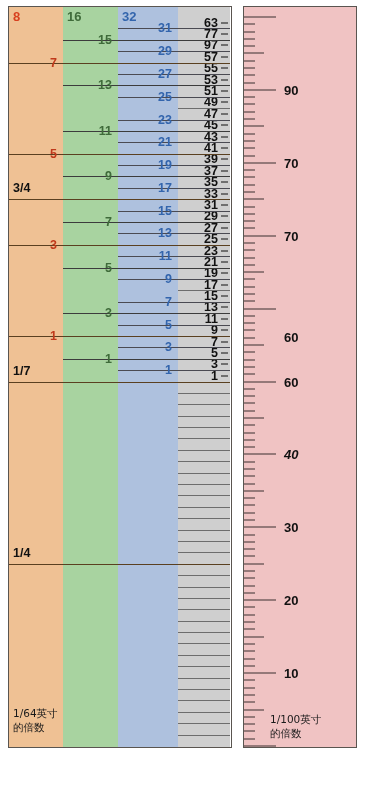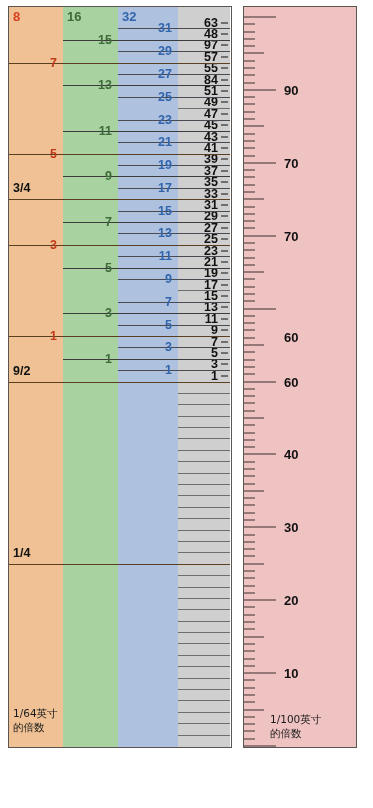--- a/index.html
+++ b/index.html
@@ -69,29 +69,29 @@
     <div class="col col-32"></div>
     <div class="col col-64"></div>
 
     <div class="hdr hdr-8">8</div>
     <div class="hdr hdr-16">16</div>
     <div class="hdr hdr-32">32</div>
 
     <div id="table-marks">
         <div class="lbl lbl-64" style="left: 169px; width: 40px; top: 15.6953px;">63</div>
         <div class="tick64" style="left: 212px; top: 15.6953px;"></div>
-        <div class="lbl lbl-64" style="left: 169px; width: 40px; top: 27.0859px;">48</div>
+        <div class="lbl lbl-64" style="left: 169px; width: 40px; top: 27.0859px;">77</div>
         <div class="tick64" style="left: 212px; top: 27.0859px;"></div>
         <div class="lbl lbl-64" style="left: 169px; width: 40px; top: 38.4766px;">97</div>
         <div class="tick64" style="left: 212px; top: 38.4766px;"></div>
         <div class="lbl lbl-64" style="left: 169px; width: 40px; top: 49.8672px;">57</div>
         <div class="tick64" style="left: 212px; top: 49.8672px;"></div>
         <div class="lbl lbl-64" style="left: 169px; width: 40px; top: 61.2578px;">55</div>
         <div class="tick64" style="left: 212px; top: 61.2578px;"></div>
-        <div class="lbl lbl-64" style="left: 169px; width: 40px; top: 72.6484px;">84</div>
+        <div class="lbl lbl-64" style="left: 169px; width: 40px; top: 72.6484px;">53</div>
         <div class="tick64" style="left: 212px; top: 72.6484px;"></div>
         <div class="lbl lbl-64" style="left: 169px; width: 40px; top: 84.0391px;">51</div>
         <div class="tick64" style="left: 212px; top: 84.0391px;"></div>
         <div class="lbl lbl-64" style="left: 169px; width: 40px; top: 95.4297px;">49</div>
         <div class="tick64" style="left: 212px; top: 95.4297px;"></div>
         <div class="lbl lbl-64" style="left: 169px; width: 40px; top: 106.82px;">47</div>
         <div class="tick64" style="left: 212px; top: 106.82px;"></div>
         <div class="lbl lbl-64" style="left: 169px; width: 40px; top: 118.211px;">45</div>
         <div class="tick64" style="left: 212px; top: 118.211px;"></div>
         <div class="lbl lbl-64" style="left: 169px; width: 40px; top: 129.602px;">43</div>
@@ -253,21 +253,21 @@
         <div class="lbl lbl-8" style="left: 0px; width: 48px; top: 55.5625px;">7</div>
         <div class="rule rule-8" style="left: 0px; width: 221px; top: 146.688px;"></div>
         <div class="lbl lbl-8" style="left: 0px; width: 48px; top: 146.688px;">5</div>
         <div class="rule rule-8" style="left: 0px; width: 221px; top: 237.812px;"></div>
         <div class="lbl lbl-8" style="left: 0px; width: 48px; top: 237.812px;">3</div>
         <div class="rule rule-8" style="left: 0px; width: 221px; top: 328.938px;"></div>
         <div class="lbl lbl-8" style="left: 0px; width: 48px; top: 328.938px;">1</div>
         <div class="rule rule-8" style="left: 0px; width: 221px; top: 192.25px;"></div>
         <div class="lbl lbl-frac" style="left: 4px; top: 181.25px;">3/4</div>
         <div class="rule rule-8" style="left: 0px; width: 221px; top: 374.5px;"></div>
-        <div class="lbl lbl-frac" style="left: 4px; top: 363.5px;">9/2</div>
+        <div class="lbl lbl-frac" style="left: 4px; top: 363.5px;">1/7</div>
         <div class="rule rule-8" style="left: 0px; width: 221px; top: 556.75px;"></div>
         <div class="lbl lbl-frac" style="left: 4px; top: 545.75px;">1/4</div>
       </div>
 
     <div class="corner-note" style="top:700px;">
       <div>1/64英寸</div>
       <div>的倍数</div>
     </div>
   </div>
 
@@ -372,21 +372,21 @@
         <div class="rtick" style="width: 11px; top: 39.16px;"></div>
         <div class="rtick" style="width: 11px; top: 31.87px;"></div>
         <div class="rtick" style="width: 11px; top: 24.58px;"></div>
         <div class="rtick" style="width: 11px; top: 17.29px;"></div>
         <div class="rtick" style="width: 32px; top: 10px;"></div>
         <div class="rlbl" style="left: 40px; top: 82.9px;">90</div>
         <div class="rlbl" style="left: 40px; top: 155.8px;">70</div>
         <div class="rlbl" style="left: 40px; top: 228.7px;">70</div>
         <div class="rlbl" style="left: 40px; top: 301.6px; margin-top: 28px;">60</div>
         <div class="rlbl" style="left: 40px; top: 374.5px;">60</div>
-        <div class="rlbl" style="left: 40px; top: 447.4px;">40</div>
+        <div class="rlbl" style="left: 40px; top: 447.4px; font-style: italic;">40</div>
         <div class="rlbl" style="left: 40px; top: 520.3px;">30</div>
         <div class="rlbl" style="left: 40px; top: 593.2px;">20</div>
         <div class="rlbl" style="left: 40px; top: 666.1px;">10</div>
       </div>
     <div class="rnote" style="top:706px;">
       <div>1/100英寸</div>
       <div>的倍数</div>
     </div>
   </div>
 

